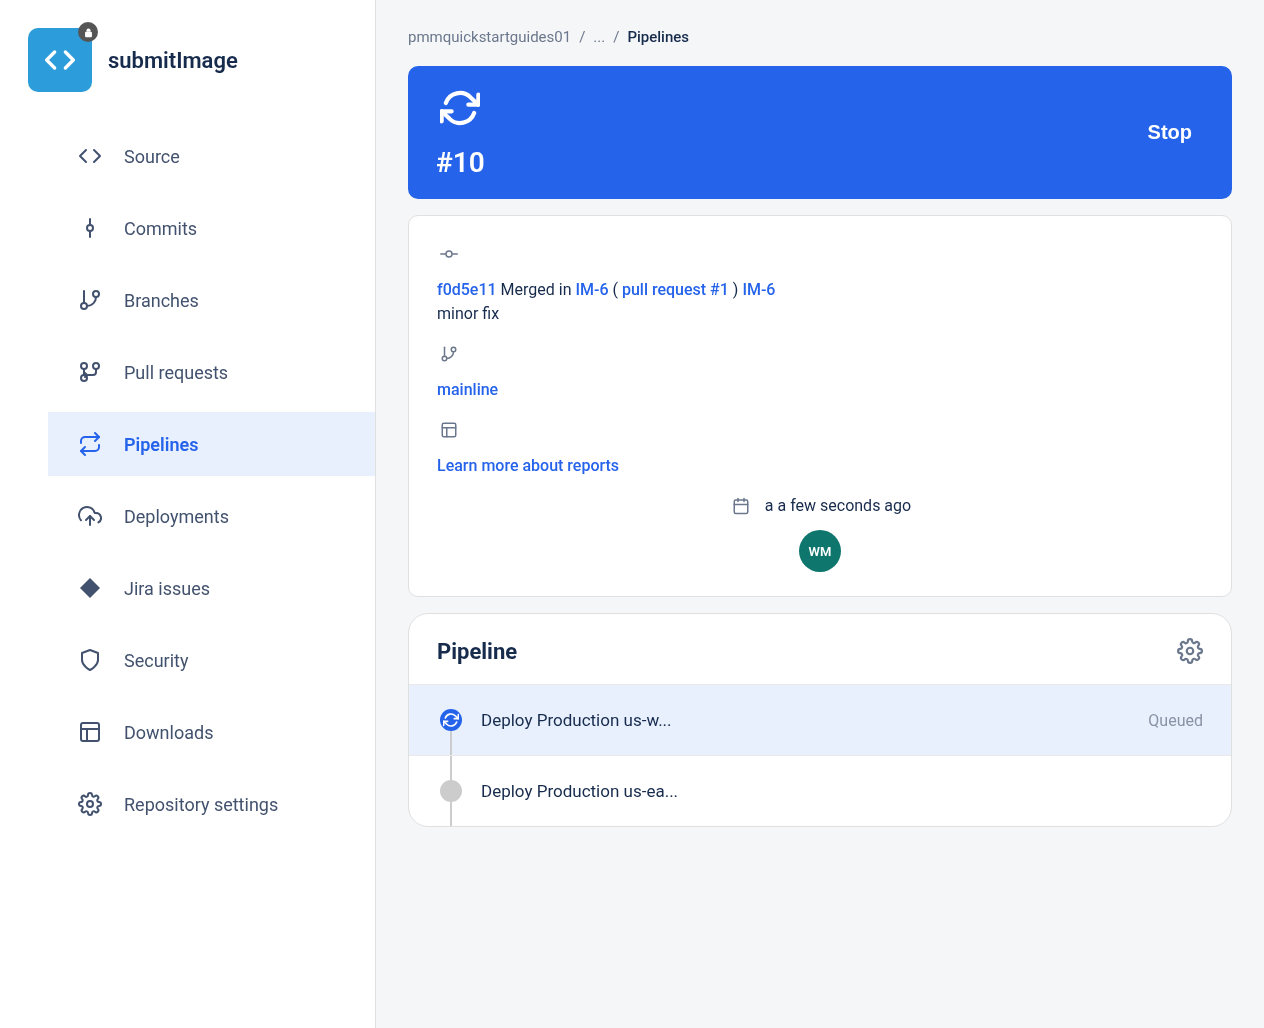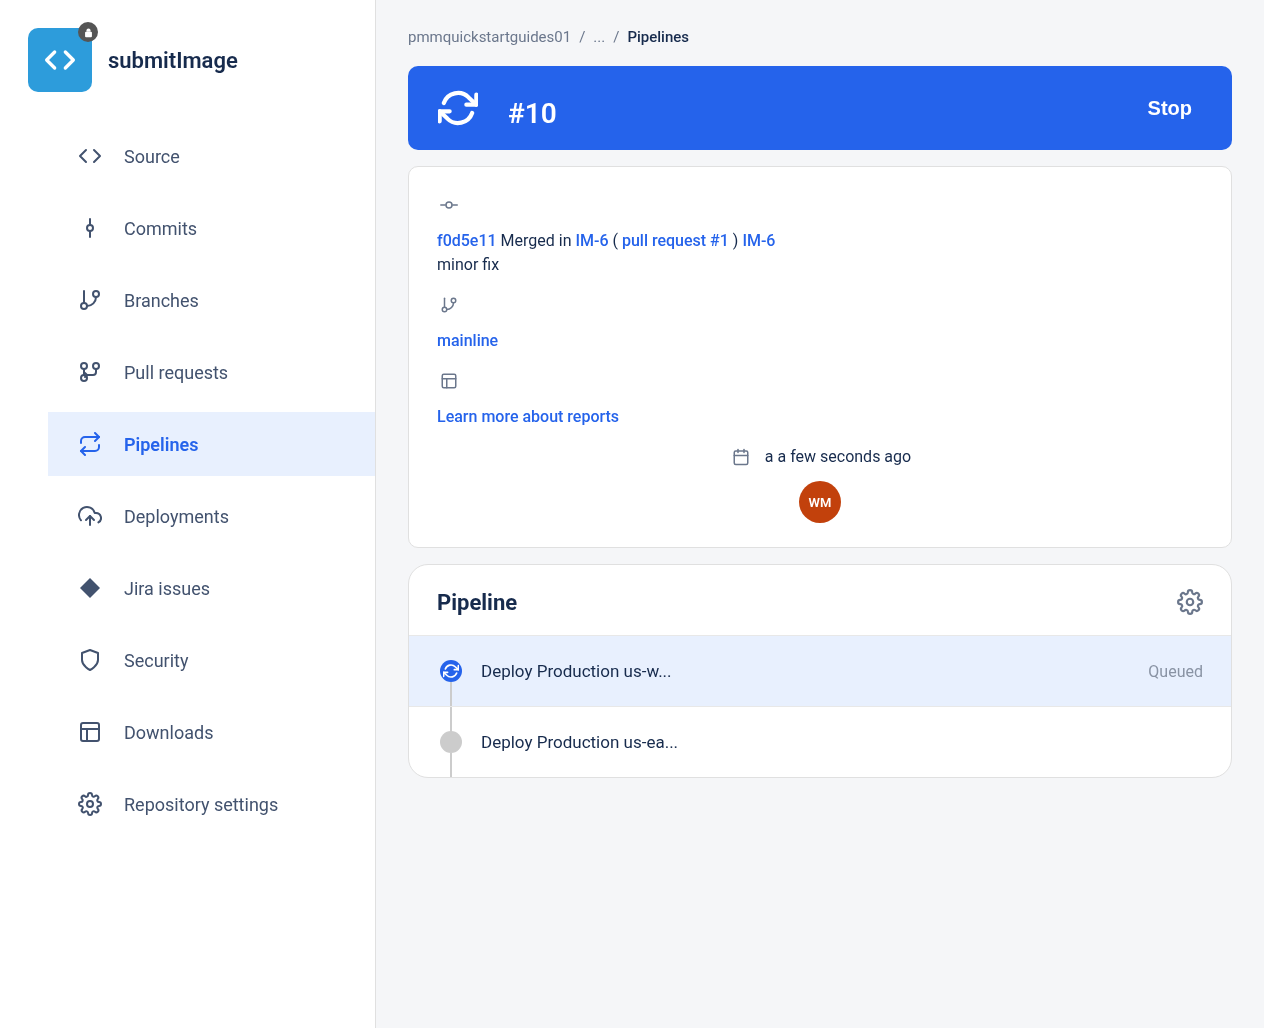--- a/index.html
+++ b/index.html
@@ -143,22 +143,23 @@
       background: #2563eb;
       border-radius: 10px;
       display: flex;
       align-items: center;
       padding: 20px 28px;
       margin-bottom: 16px;
       justify-content: space-between;
     }
     .pipeline-header-left {
       display: flex;
-      align-items: flex-end;
-      gap: 28px;
+      align-items: center;
+      gap: 16px;
+      flex-direction: column;
     }
     .pipeline-spin-icon {
       width: 44px;
       height: 44px;
       display: flex;
       align-items: center;
       justify-content: center;
     }
     .pipeline-spin-icon svg {
       width: 40px;
@@ -228,21 +229,21 @@
     }
     .info-row-bottom {
       display: flex;
       align-items: center;
       justify-content: space-between;
     }
     .avatar-circle {
       width: 42px;
       height: 42px;
       border-radius: 50%;
-      background: #c2410c;
+      background: #0f766e;
       display: flex;
       align-items: center;
       justify-content: center;
       color: #fff;
       font-size: 13px;
       font-weight: 600;
     }
 
     
     .pipeline-card {

